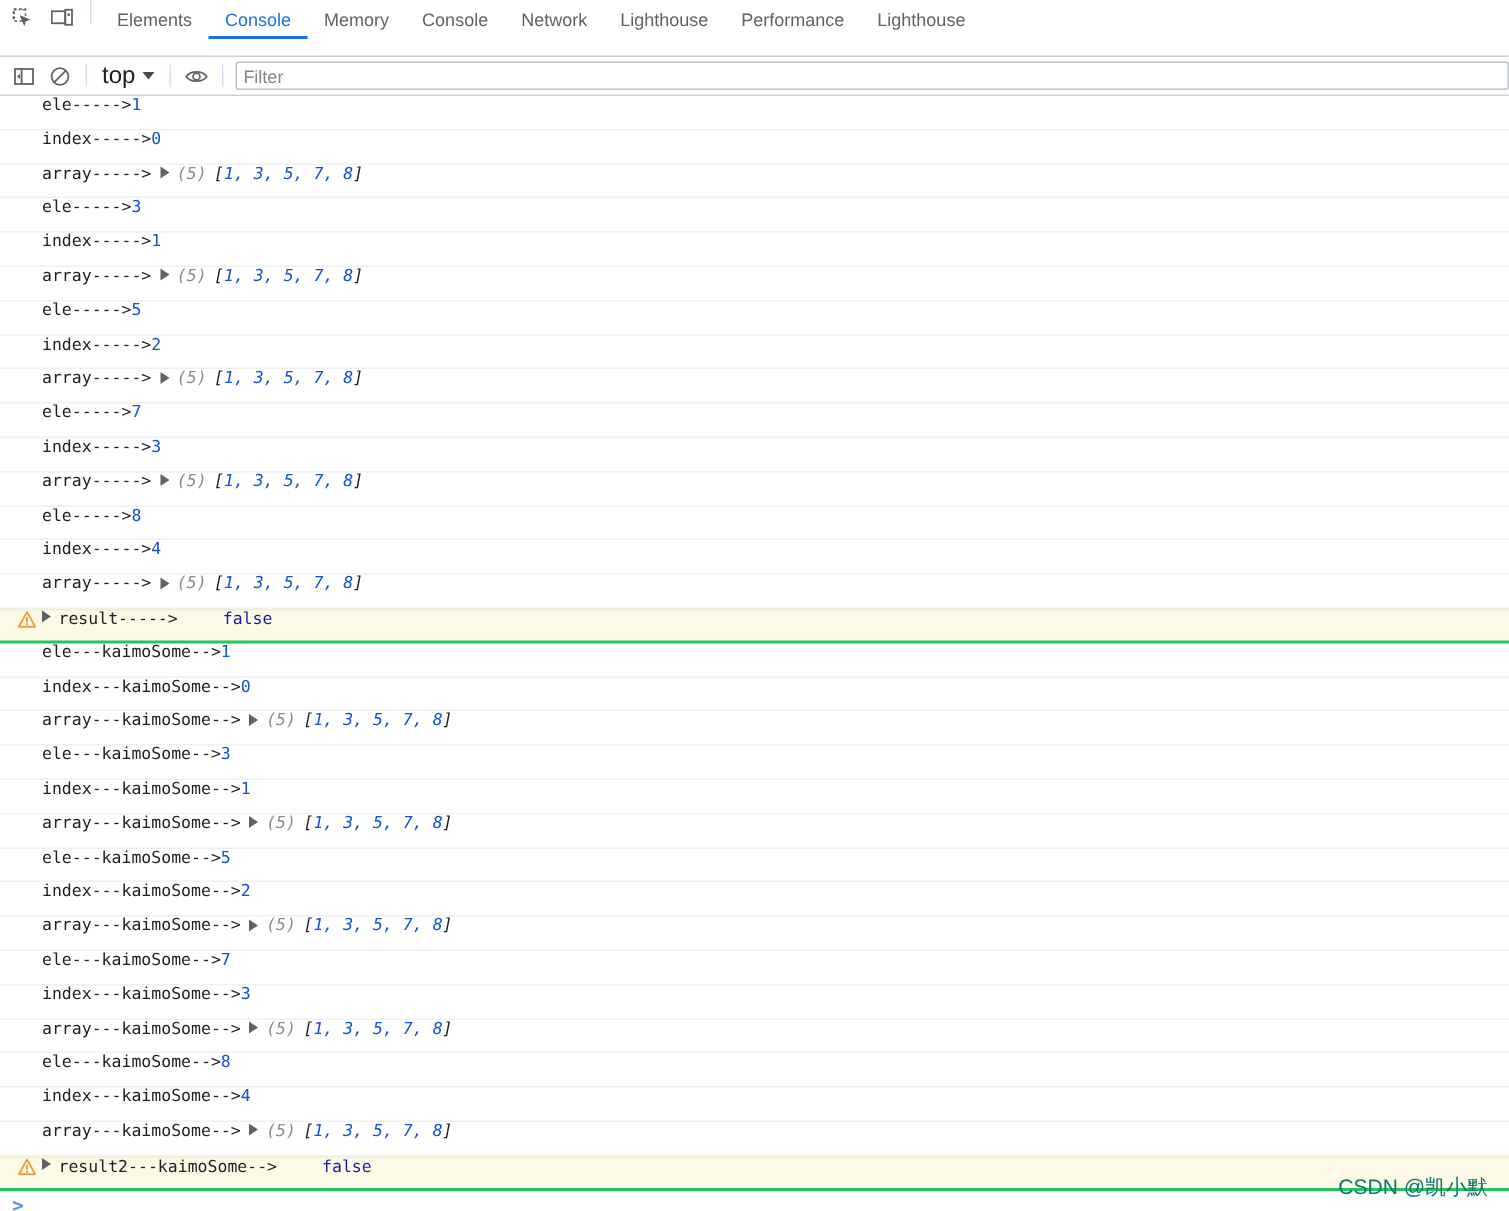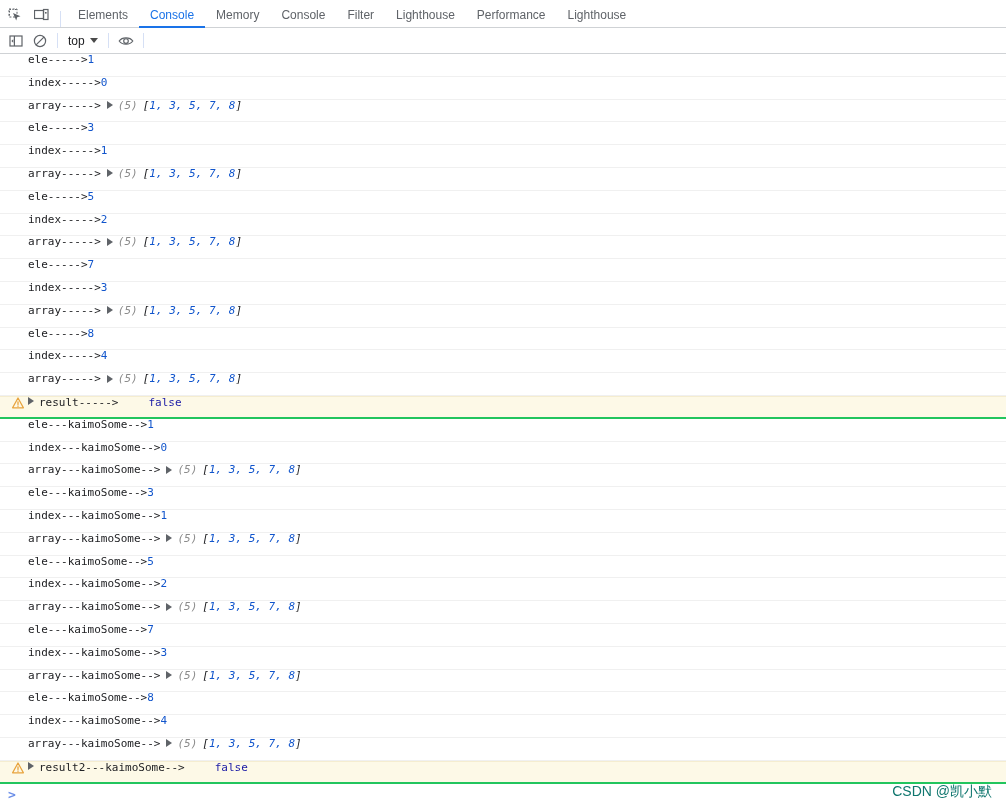--- a/index.html
+++ b/index.html
@@ -13,22 +13,22 @@
     font-family: "Liberation Sans", sans-serif;
     font-size: 12px;
     color: #202124;
     overflow: hidden;
     position: relative;
   }
 
   
   .tabbar {
     display: flex;
-    align-items: flex-end;
-    height: 28px;
+    align-items: flex-start;
+    height: 38px;
     border-bottom: 1px solid #cfd2d5;
     background: #ffffff;
     padding-left: 2px;
     box-sizing: border-box;
   }
   .tb-icon {
     width: 26px;
     height: 24px;
     display: flex;
     align-items: center;
@@ -85,21 +85,21 @@
     height: 15px;
     background: #d6e0f5;
     margin: 0 5px;
   }
   .ctx-select {
     display: flex;
     align-items: center;
     gap: 5px;
     padding: 0 5px;
     height: 20px;
-    font-size: 12px;
+    font-size: 16px;
     color: #202124;
     cursor: pointer;
   }
   .caret {
     width: 0; height: 0;
     border-left: 4px solid transparent;
     border-right: 4px solid transparent;
     border-top: 5px solid #4a4a4a;
   }
   .filter-input {
@@ -211,21 +211,21 @@
       <rect x="9.5" y="1.5" width="4.5" height="10" fill="none" stroke="#5f6368" stroke-width="1.2"></rect>
       <rect x="11" y="4" width="1.6" height="1.6" fill="#5f6368"></rect>
     </svg>
   </div>
   <div class="tb-sep"></div>
 
   <div class="tab">Elements</div>
   <div class="tab active">Console</div>
   <div class="tab">Memory</div>
   <div class="tab">Console</div>
-  <div class="tab">Filter</div>
+  <div class="tab">Network</div>
   <div class="tab">Lighthouse</div>
   <div class="tab">Performance</div>
   <div class="tab">Lighthouse</div>
 </div>
 
 <div class="ctoolbar">
   <div class="ct-icon">
     <svg width="14" height="14" viewBox="0 0 14 14">
       <rect x="1" y="2" width="12" height="10" fill="none" stroke="#5f6368" stroke-width="1.2"></rect>
       <line x1="5.4" y1="2" x2="5.4" y2="12" stroke="#5f6368" stroke-width="1.2"></line>
@@ -244,20 +244,21 @@
     <span class="caret"></span>
   </div>
   <div class="ct-sep"></div>
   <div class="ct-icon">
     <svg width="16" height="14" viewBox="0 0 16 14">
       <path d="M1.2 7 C4 2.8, 12 2.8, 14.8 7 C12 11.2, 4 11.2, 1.2 7 Z" fill="none" stroke="#5f6368" stroke-width="1.15"></path>
       <circle cx="8" cy="7" r="2.3" fill="none" stroke="#5f6368" stroke-width="1.15"></circle>
     </svg>
   </div>
   <div class="ct-sep"></div>
+  <input class="filter-input" type="text" placeholder="Filter" style="">
 </div>
 
 <div class="msglist" id="msglist">
     <div class="row">
       <span class="gutter"></span>
       <span class="txt">ele-----&gt;</span>
       <span class="num"> 1</span>
     </div>
     <div class="row">
       <span class="gutter"></span>

